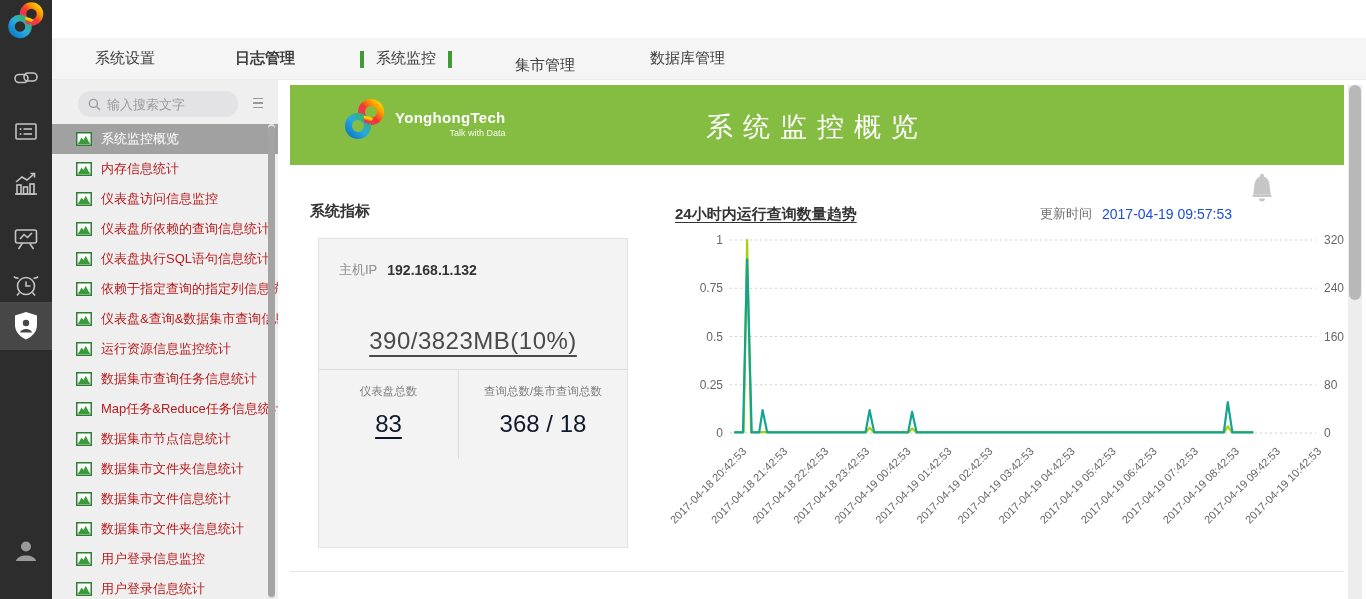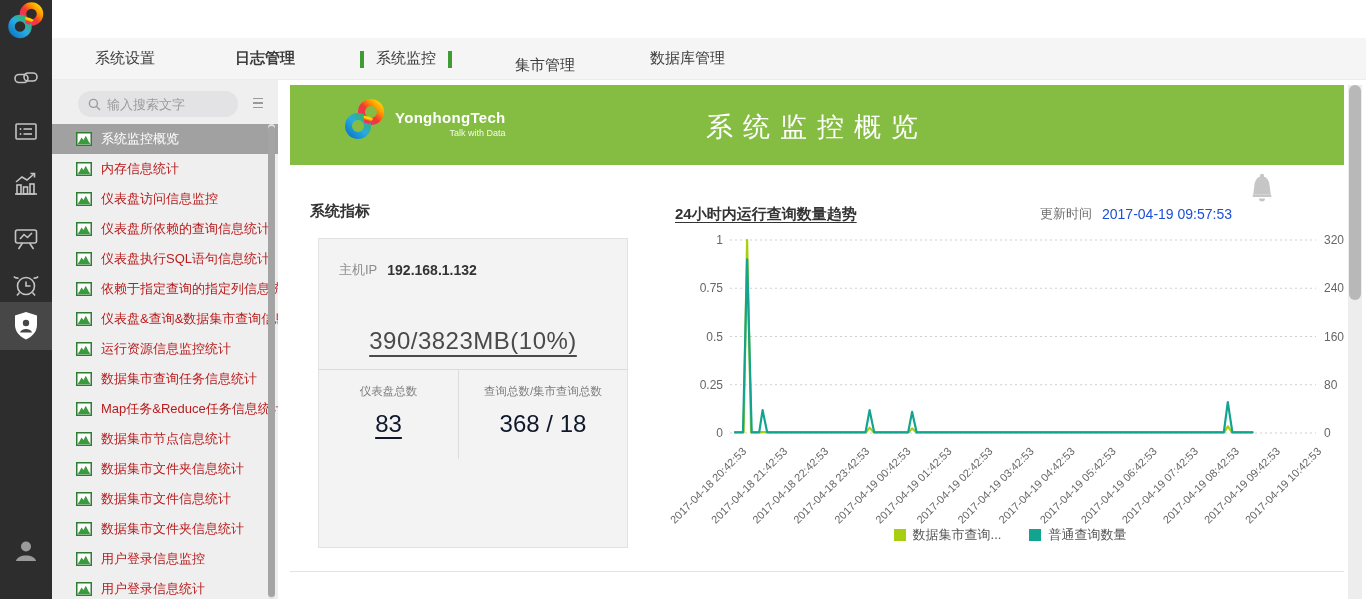--- a/index.html
+++ b/index.html
@@ -440,30 +440,20 @@
           <text x="415.57142857142856" y="224" text-anchor="end" font-size="11" fill="#666" transform="rotate(-45 415.57142857142856 224)">2017-04-19 04:42:53</text>
           <text x="456.64285714285717" y="224" text-anchor="end" font-size="11" fill="#666" transform="rotate(-45 456.64285714285717 224)">2017-04-19 05:42:53</text>
           <text x="497.7142857142857" y="224" text-anchor="end" font-size="11" fill="#666" transform="rotate(-45 497.7142857142857 224)">2017-04-19 06:42:53</text>
           <text x="538.7857142857142" y="224" text-anchor="end" font-size="11" fill="#666" transform="rotate(-45 538.7857142857142 224)">2017-04-19 07:42:53</text>
           <text x="579.8571428571429" y="224" text-anchor="end" font-size="11" fill="#666" transform="rotate(-45 579.8571428571429 224)">2017-04-19 08:42:53</text>
           <text x="620.9285714285714" y="224" text-anchor="end" font-size="11" fill="#666" transform="rotate(-45 620.9285714285714 224)">2017-04-19 09:42:53</text>
           <text x="662" y="224" text-anchor="end" font-size="11" fill="#666" transform="rotate(-45 662 224)">2017-04-19 10:42:53</text>
           <polyline points="75.0,204.2 83.6,204.2 87.1,12.0 91.1,204.2 206.1,204.2 209.6,199.6 213.6,204.2 248.7,204.2 252.1,200.4 256.1,204.2 564.3,204.2 567.8,198.4 571.8,204.2 592.5,204.2" fill="none" stroke="#a8cf0f" stroke-width="2.2" stroke-linejoin="round" stroke-linecap="round"></polyline>
           <polyline points="75.0,204.4 83.0,204.4 87.1,31.3 91.7,204.4 99.2,204.4 102.6,182.1 107.2,204.4 205.5,204.4 209.6,182.1 214.2,204.4 248.1,204.4 252.1,183.9 256.7,204.4 563.8,204.4 567.8,174.2 572.4,204.4 592.5,204.4" fill="none" stroke="#12a48e" stroke-width="2.2" stroke-linejoin="round" stroke-linecap="round"></polyline>
         </svg>
-      <div id="legend">
-          <div class="leg-item">
-            <span class="leg-sw" style="background: rgb(168, 207, 15);"></span>
-            <span>数据集市查询...</span>
-          </div>
-          <div class="leg-item">
-            <span class="leg-sw" style="background: rgb(18, 164, 142);"></span>
-            <span>普通查询数量</span>
-          </div>
-        </div>
     </div>
 
     <div id="bottom-divider"></div>
   </div>
 
   <div id="page-scroll-track">
     <div id="page-scroll-thumb"></div>
   </div>
 
 </div>

